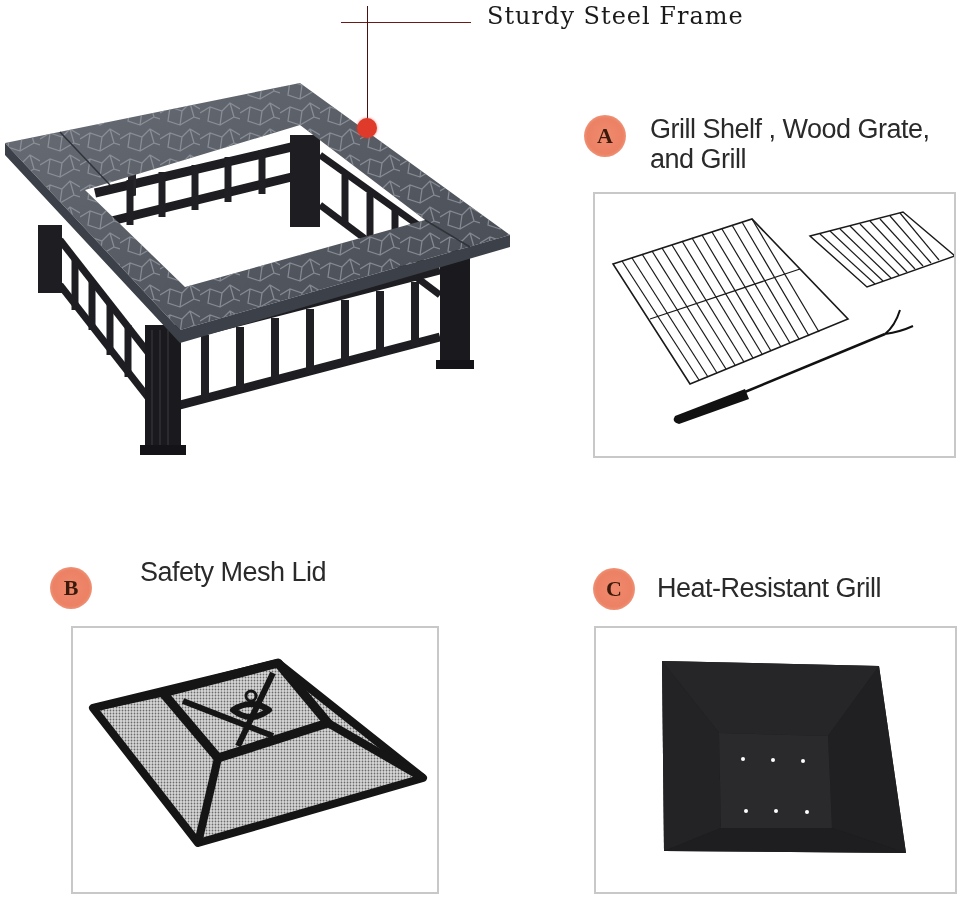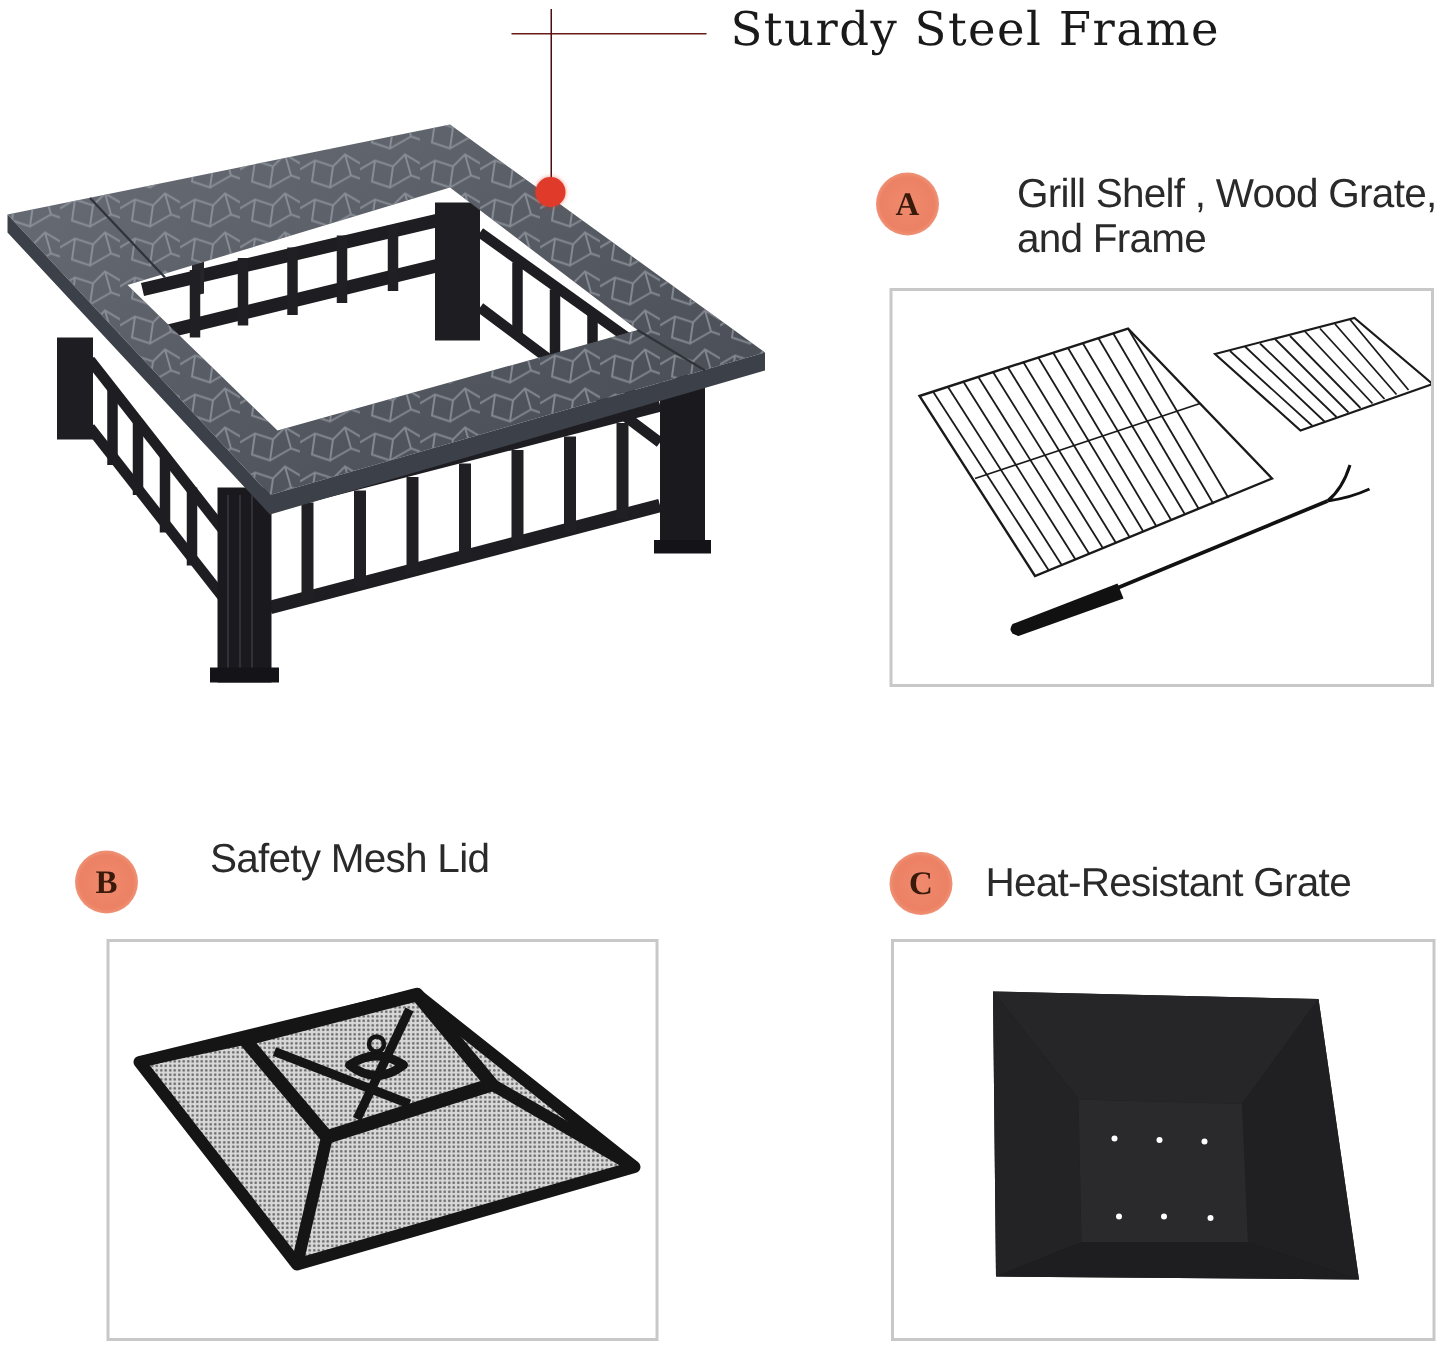--- a/index.html
+++ b/index.html
@@ -1,21 +1,21 @@
 <!DOCTYPE html>
 <html><head>
 <meta charset="utf-8">
 <style>
   html, body { margin: 0; padding: 0; background: #ffffff; }
   body { width: 965px; height: 897px; position: relative; overflow: hidden; font-family: "Liberation Sans", sans-serif; }
   .abs { position: absolute; }
   .callout-h { position: absolute; left: 341px; top: 22px; width: 130px; height: 1px; background: #6b1a1a; }
   .callout-v { position: absolute; left: 367px; top: 6px; width: 1px; height: 120px; background: #4a1010; }
   .callout-dot { position: absolute; left: 357px; top: 118px; width: 20px; height: 20px; border-radius: 50%; background: #e03a2a; box-shadow: 0 0 3px rgba(224,58,42,0.6); }
-  .frame-title { position: absolute; left: 487px; top: 2px; font-family: "DejaVu Serif", "Liberation Serif", serif; font-size: 31px; color: #1a1a1a; letter-spacing: 1px; font-weight: normal; text-align: right; }
+  .frame-title { position: absolute; left: 487px; top: 2px; font-family: "DejaVu Serif", "Liberation Serif", serif; font-size: 24px; color: #1a1a1a; letter-spacing: 1px; font-weight: normal; text-align: right; }
   .badge { position: absolute; width: 42px; height: 42px; border-radius: 50%; background: radial-gradient(circle at 50% 50%, #f08a6e 0%, #ec8164 60%, #f3a990 85%, #fbe0d6 100%); display: flex; align-items: center; justify-content: center; font-family: "Liberation Serif", serif; font-weight: bold; font-size: 22px; color: #3a1a0a; }
   .section-title { position: absolute; font-family: "Liberation Sans", sans-serif; font-size: 27px; color: #2a2a2a; line-height: 30px; letter-spacing: -0.5px; }
   .panel { position: absolute; border: 2px solid #c8c8c8; background: #ffffff; box-sizing: border-box; }
   svg { display: block; }
 </style>
 </head>
 <body>
 
 <div class="abs" style="left:0;top:75px;width:520px;height:390px;">
   <svg width="520" height="390" viewBox="0 0 520 390">
@@ -100,23 +100,23 @@
 </div>
 
 <div class="callout-h"></div>
 <div class="callout-v"></div>
 <div class="callout-dot"></div>
 <div class="frame-title">Sturdy Steel Frame</div>
 
 <div class="badge" style="left:584px;top:115px;">
   <span>A</span>
 </div>
-<div class="section-title" style="left:678px;top:114px;">
+<div class="section-title" style="left:650px;top:114px;">
   <div>Grill Shelf , Wood Grate,</div>
-  <div>and Frame</div>
+  <div>and Grill</div>
 </div>
 <div class="panel" style="left:593px;top:192px;width:363px;height:266px;">
   <svg width="359" height="262" viewBox="0 0 359 262">
     <g fill="none" stroke="#1a1a1a" stroke-width="1.2">
 
       <path d="M18 70 L157 25 L253 125 L95 190 Z" stroke-width="1.6"></path>
       <g>
         <line x1="27" y1="67" x2="104" y2="186"></line>
         <line x1="37" y1="64" x2="113" y2="183"></line>
         <line x1="47" y1="60" x2="122" y2="179"></line>
@@ -181,21 +181,21 @@
       <path d="M160 82 Q178 70 196 82 Q178 96 160 82 Z" stroke-width="6"></path>
     </g>
     <circle cx="178" cy="68" r="5" fill="none" stroke="#151515" stroke-width="3"></circle>
   </svg>
 </div>
 
 <div class="badge" style="left:593px;top:568px;">
   <span>C</span>
 </div>
 <div class="section-title" style="left:657px;top:573px;">
-  <div>Heat-Resistant Grate</div>
+  <div>Heat-Resistant Grill</div>
 </div>
 <div class="panel" style="left:594px;top:626px;width:363px;height:268px;">
   <svg width="359" height="264" viewBox="0 0 359 264">
     <path d="M66 33 L283 38 L310 225 L68 223 Z" fill="#1c1c1e"></path>
     <path d="M66 33 L283 38 L232 108 L123 105 Z" fill="#262628"></path>
     <path d="M283 38 L310 225 L236 200 L232 108 Z" fill="#202022"></path>
     <path d="M66 33 L123 105 L125 200 L68 223 Z" fill="#232325"></path>
     <path d="M125 200 L236 200 L310 225 L68 223 Z" fill="#1e1e20"></path>
     <path d="M123 105 L232 108 L236 200 L125 200 Z" fill="#2a2a2c"></path>
     <g fill="#ffffff">

